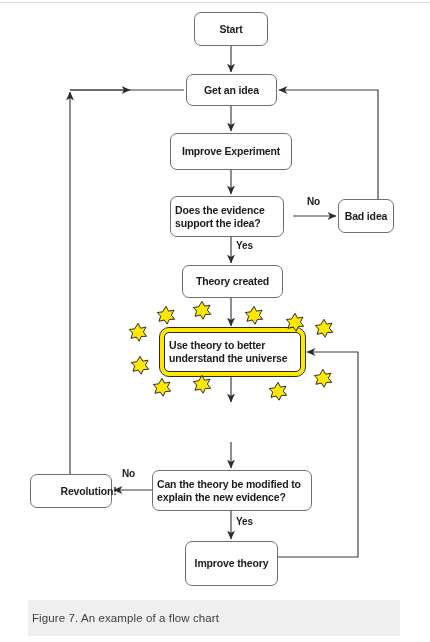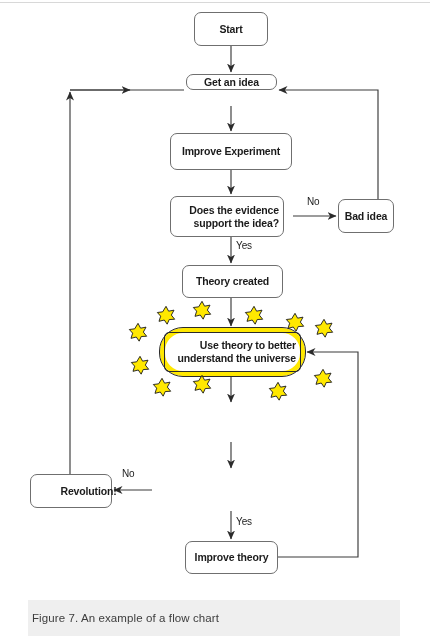--- a/index.html
+++ b/index.html
@@ -20,42 +20,42 @@
   svg#flow{
     position:absolute;left:0;top:0;width:430px;height:595px;
   }
   .node{
     position:absolute;
     box-sizing:border-box;
     background:#ffffff;
     border:1px solid #6f6f6f;
     border-radius:7px;
     display:flex;align-items:center;justify-content:center;
-    text-align:right;
+    text-align:left;
     font-size:10.5px;
     font-weight:bold;
     color:#1b1b1b;
     line-height:13px;
     letter-spacing:-0.15px;
     padding:2px 4px;
   }
   .node.highlight{
     border:5px solid #ffe800;
     outline:1px solid #2a2a2a;
     border-radius:9px;
     box-shadow:0 0 0 0 transparent;
   }
   .node.highlight .inner-stroke{
     position:absolute;left:-1px;top:-1px;right:-1px;bottom:-1px;
     border:1px solid #2a2a2a;border-radius:5px;pointer-events:none;
   }
   .edge-label{
     position:absolute;
     font-size:10px;
-    font-weight:normal;
+    font-weight:bold;
     color:#1b1b1b;
     letter-spacing:-0.1px;
     white-space:nowrap;
   }
   .star{
     position:absolute;
     width:20px;height:20px;
     pointer-events:none;
   }
   #caption-bar{
@@ -119,52 +119,55 @@
     </g>
     <g stroke="#3a3a3a" stroke-width="1.15" fill="none" marker-end="url(#ah)">
       <path d="M70,90 L130,90"></path>
     </g>
   </svg>
 
   <div class="node" style="left:194px;top:12px;width:74px;height:34px;">
     <span>Start</span>
   </div>
 
-  <div class="node" style="left:186px;top:74px;width:91px;height:16px;">
+  <div class="node" style="left:186px;top:74px;width:91px;height:32px;">
     <span>Get an idea</span>
   </div>
 
   <div class="node" style="left:170px;top:133px;width:122px;height:37px;">
     <span>Improve Experiment</span>
   </div>
 
   <div class="node" style="left:170px;top:196px;width:114px;height:41px;">
     <span>Does the evidence support the idea?</span>
   </div>
 
   <div class="node" style="left:338px;top:199px;width:56px;height:34px;">
     <span>Bad idea</span>
   </div>
 
   <div class="node" style="left:182px;top:265px;width:101px;height:33px;">
     <span>Theory created</span>
   </div>
 
-  <div class="node highlight" style="left:160px;top:328px;width:145px;height:48px;border-radius:23px;">
+  <div class="node highlight" style="left:160px;top:328px;width:145px;height:48px;">
     <span class="inner-stroke"></span>
     <span>Use theory to better understand the universe</span>
   </div>
 
 
+  <div class="node" style="left:152px;top:470px;width:160px;height:41px;">
+    <span>Can the theory be modified to explain the new evidence?</span>
+  </div>
 
   <div class="node" style="left:30px;top:474px;width:82px;height:34px;padding-left:39px;">
     <span>Revolution!</span>
   </div>
 
-  <div class="node" style="left:185px;top:541px;width:93px;height:33px;">
+  <div class="node" style="left:185px;top:541px;width:93px;height:45px;">
     <span>Improve theory</span>
   </div>
 
   <div class="edge-label" style="left:307px;top:196px;">No</div>
   <div class="edge-label" style="left:236px;top:240px;">Yes</div>
   <div class="edge-label" style="left:122px;top:468px;">No</div>
   <div class="edge-label" style="left:236px;top:516px;">Yes</div>
 
   <svg class="star" style="left:156px;top:305px;" viewBox="0 0 24 24">
       <path d="M12 1.6 L15.1 7.4 L21.6 6.2 L18.4 12.1 L22.4 17.1 L15.9 17.4 L13.4 23 L9.9 18 L3.6 19.6 L5.6 13.4 L1.6 9 L8 8.2 Z" fill="#ffe800" stroke="#1b1b1b" stroke-width="1.1"></path>

